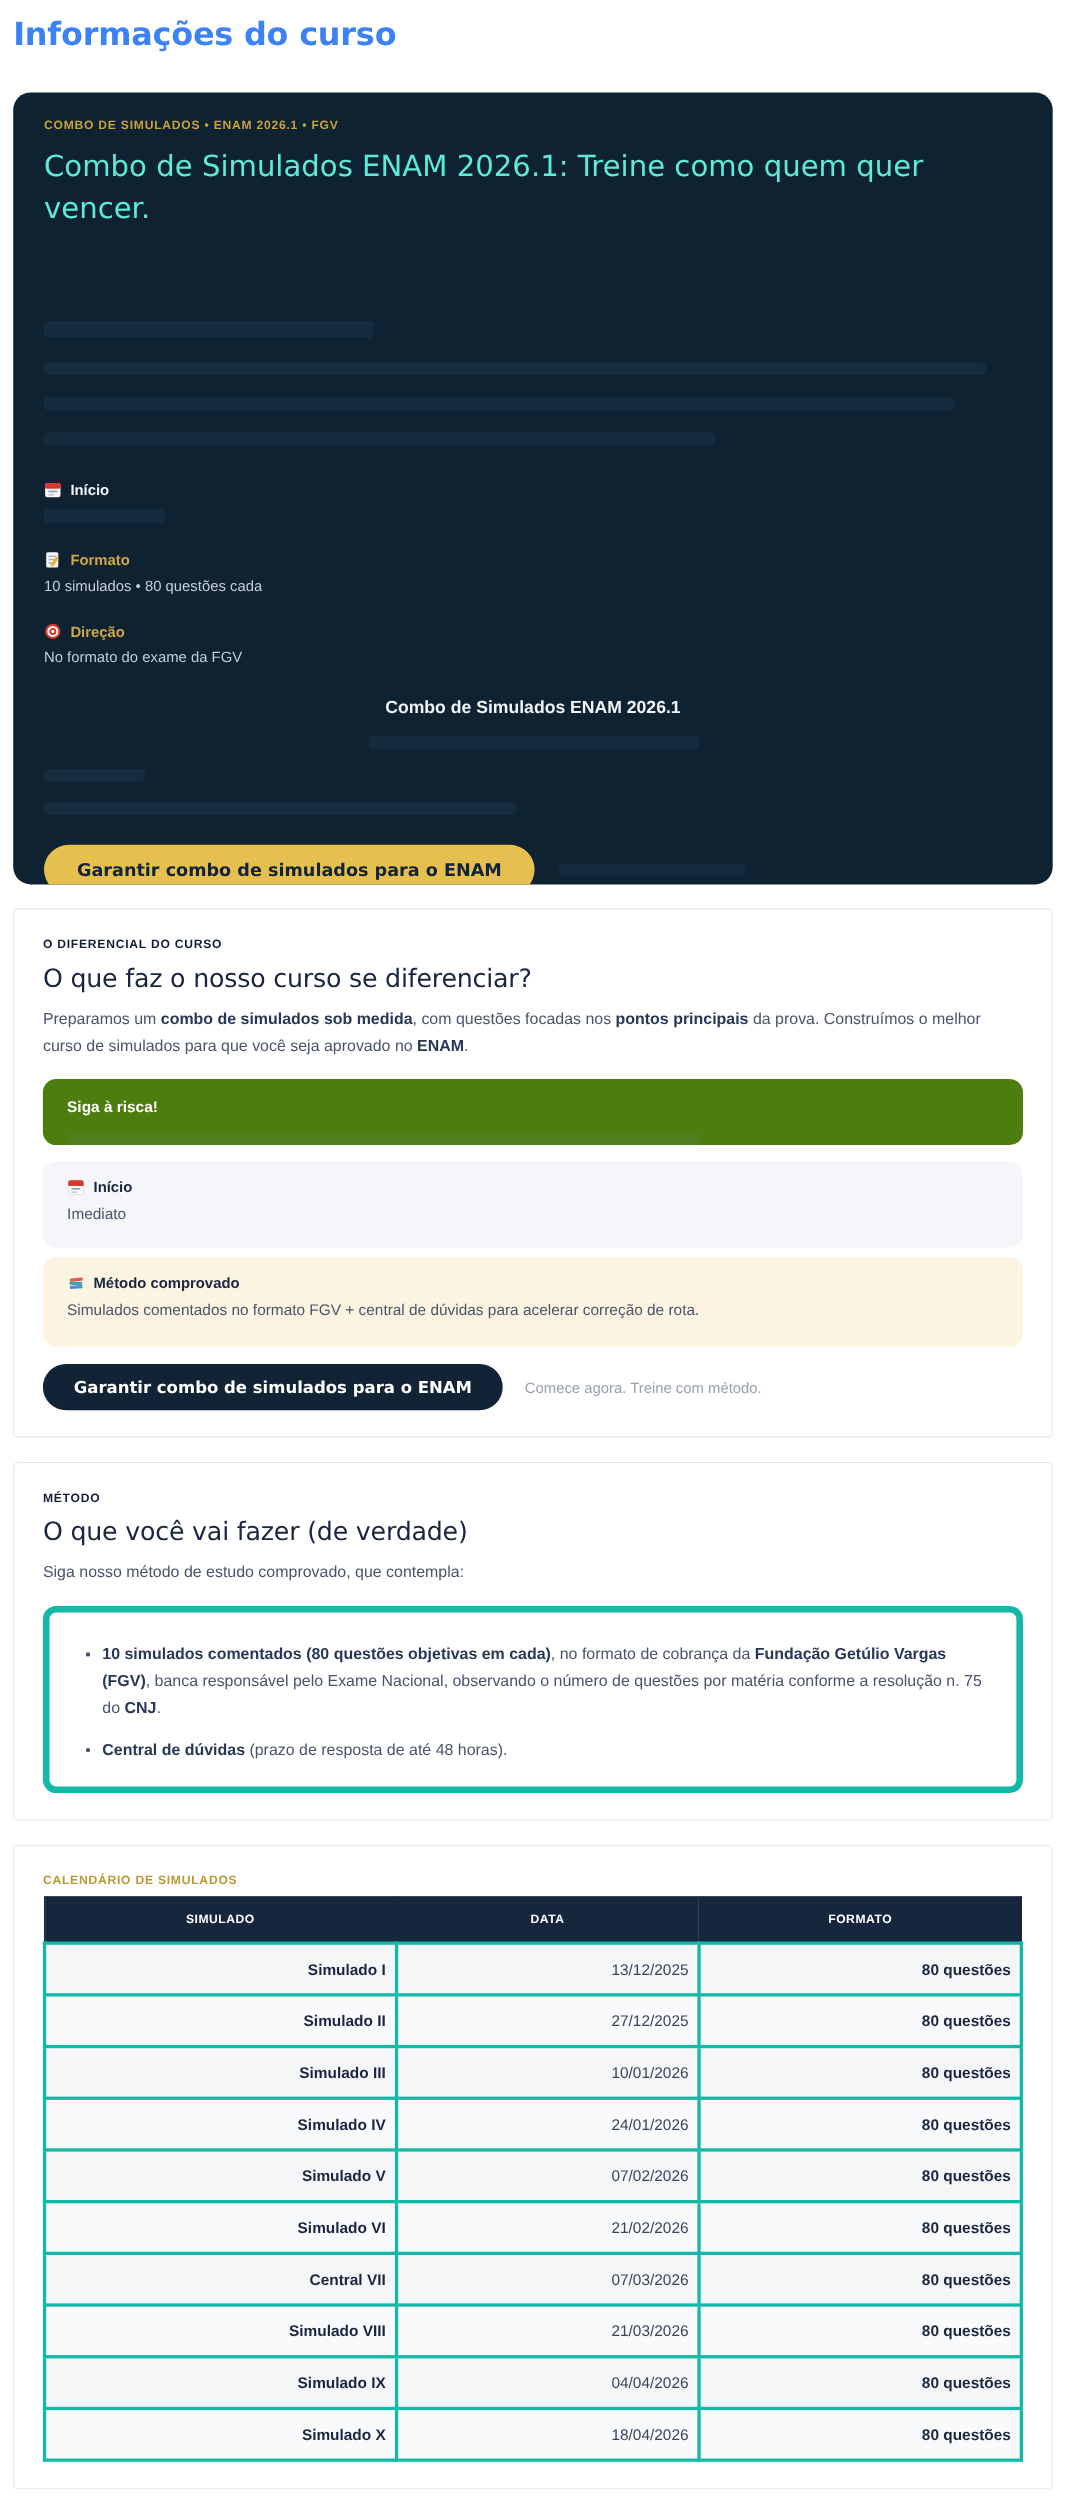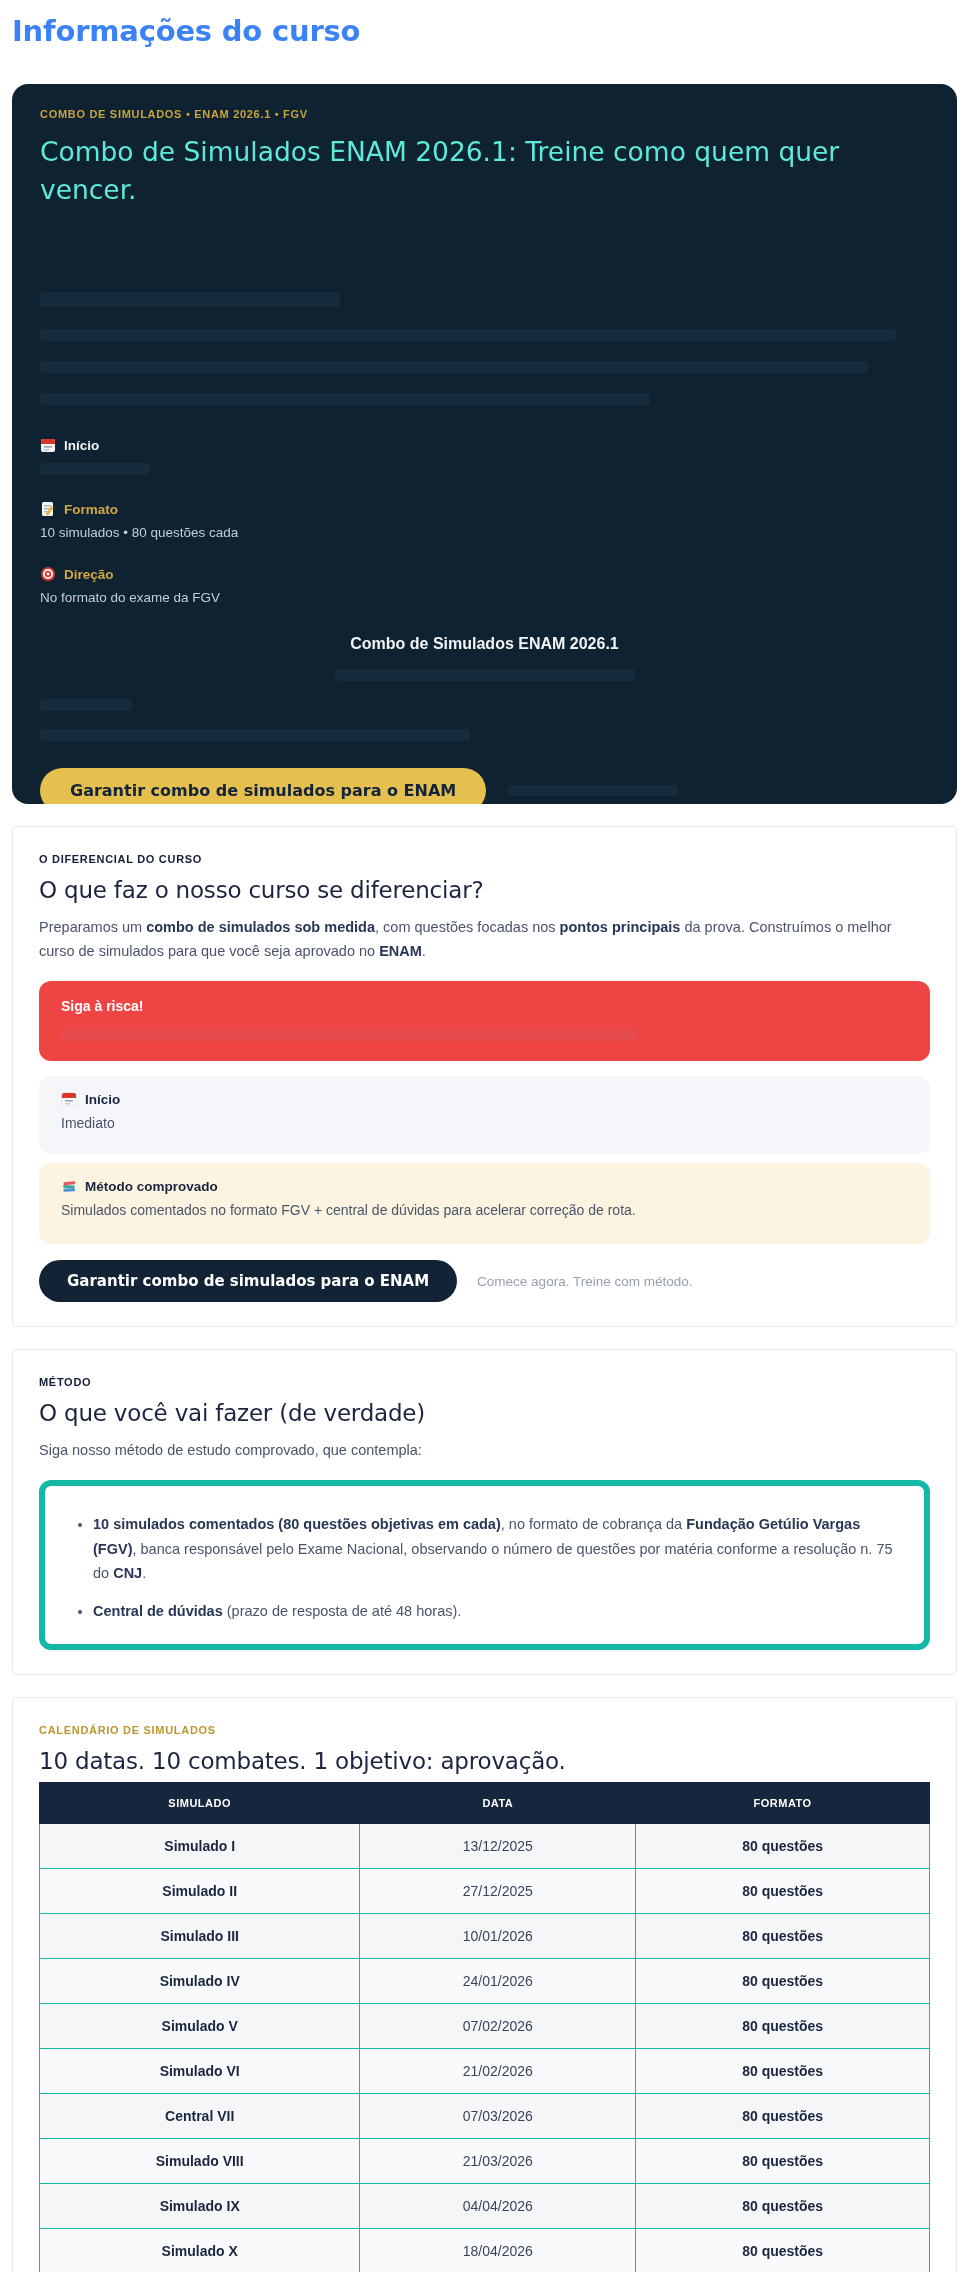--- a/index.html
+++ b/index.html
@@ -104,25 +104,25 @@
     font-size: 23px;
     font-weight: 400;
     color: #1b2540;
     margin-top: 12px;
     letter-spacing: -0.2px;
   }
   .lead { font-size: 14.5px; color: #4a5469; line-height: 1.66; margin-top: 12px; max-width: 905px; }
   .lead strong, .bullets strong { color: #283756; }
 
   .callout-dark {
-    background: #ef4444;
+    background: #4d7c0f;
     border-radius: 12px;
     padding: 17px 22px;
     margin-top: 18px;
-    height: 80px;
+    height: 60px;
   }
   .callout-dark .t { color: #ffffff; font-weight: 700; font-size: 14px; }
   .callout-dark .ghost { height: 11px; width: 68%; margin-top: 16px; }
 
   .box-light { background: #f4f6f9; border-radius: 12px; padding: 15px 22px; margin-top: 15px; height: 78px; }
   .box-cream { background: #fcf4e0; border-radius: 12px; padding: 15px 22px; margin-top: 9px; height: 81px; }
   .box-label { display: flex; align-items: center; gap: 8px; font-size: 13.5px; font-weight: 700; color: #1b2540; }
   .box-value { margin-top: 8px; font-size: 14px; color: #4a5469; }
 
   .cta-row { display: flex; align-items: center; gap: 20px; margin-top: 16px; }
@@ -150,24 +150,24 @@
     background: #16263c;
     color: #ffffff;
     font-size: 11px;
     font-weight: 700;
     letter-spacing: 0.5px;
     padding: 14px 8px;
     border: 1px solid #16263c;
     text-transform: uppercase;
   }
   table.simulados td {
-    text-align: center;
+    text-align: right;
     font-size: 14px;
     padding: 14px 8px;
-    border: 1px solid #14b8a6;
+    border: 3px solid #14b8a6;
     background: #f5f6f8;
   }
   table.simulados tr:nth-child(even) td { background: #f9fafb; }
   td.cell-name, td.cell-format { font-weight: 700; color: #1b2540; }
   td.cell-date { color: #39435a; }
   .col-sim { width: 36%; } .col-data { width: 31%; } .col-fmt { width: 33%; }
 
   .icon { display: inline-flex; width: 16px; height: 16px; flex: 0 0 auto; }
   .icon svg { width: 16px; height: 16px; }
 </style>
@@ -304,21 +304,20 @@
     <div class="inner-box">
       <ul class="bullets">
         <li><strong>10 simulados comentados (80 questões objetivas em cada)</strong><span>, no formato de cobrança da </span><strong>Fundação Getúlio Vargas (FGV)</strong><span>, banca responsável pelo Exame Nacional, observando o número de questões por matéria conforme a resolução n. 75 do </span><strong>CNJ</strong><span>.</span></li>
         <li><strong>Central de dúvidas</strong><span> (prazo de resposta de até 48 horas).</span></li>
       </ul>
     </div>
   </section>
 
   <section class="card">
     <div class="eyebrow gold">CALENDÁRIO DE SIMULADOS</div>
-    <h2>10 datas. 10 combates. 1 objetivo: aprovação.</h2>
 
     <table class="simulados">
       <colgroup>
           <col class="col-sim">
           <col class="col-data">
           <col class="col-fmt">
         </colgroup>
       <thead>
         <tr>
           <th>SIMULADO</th>

